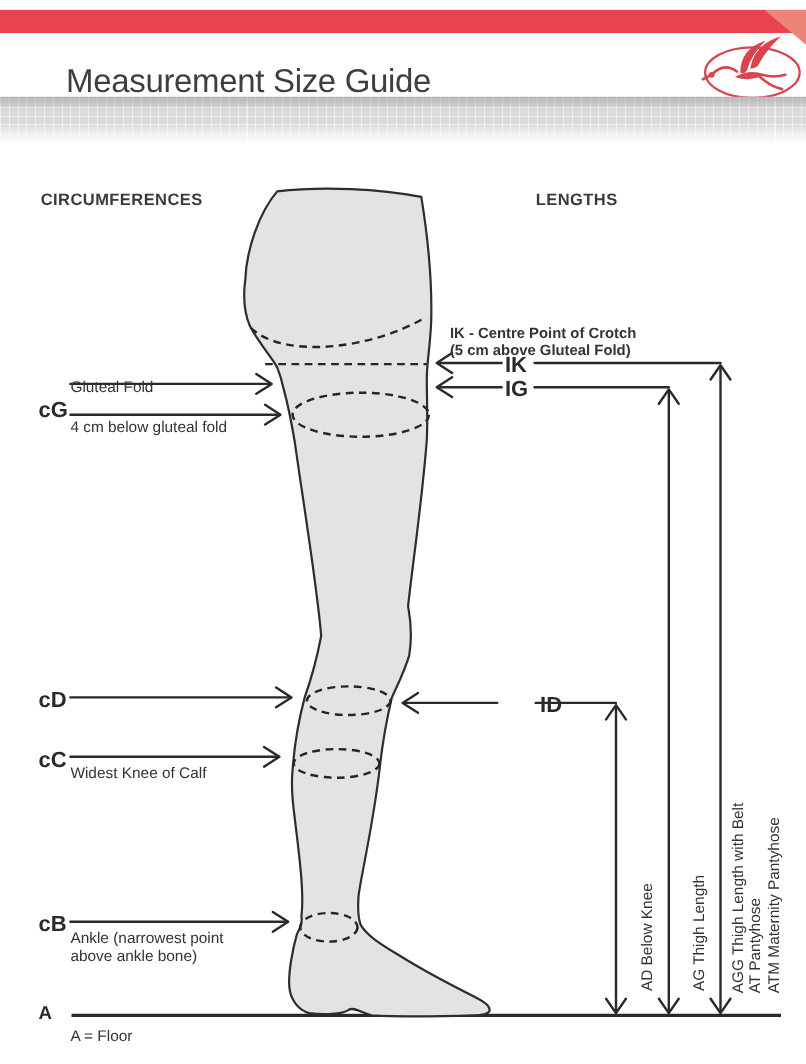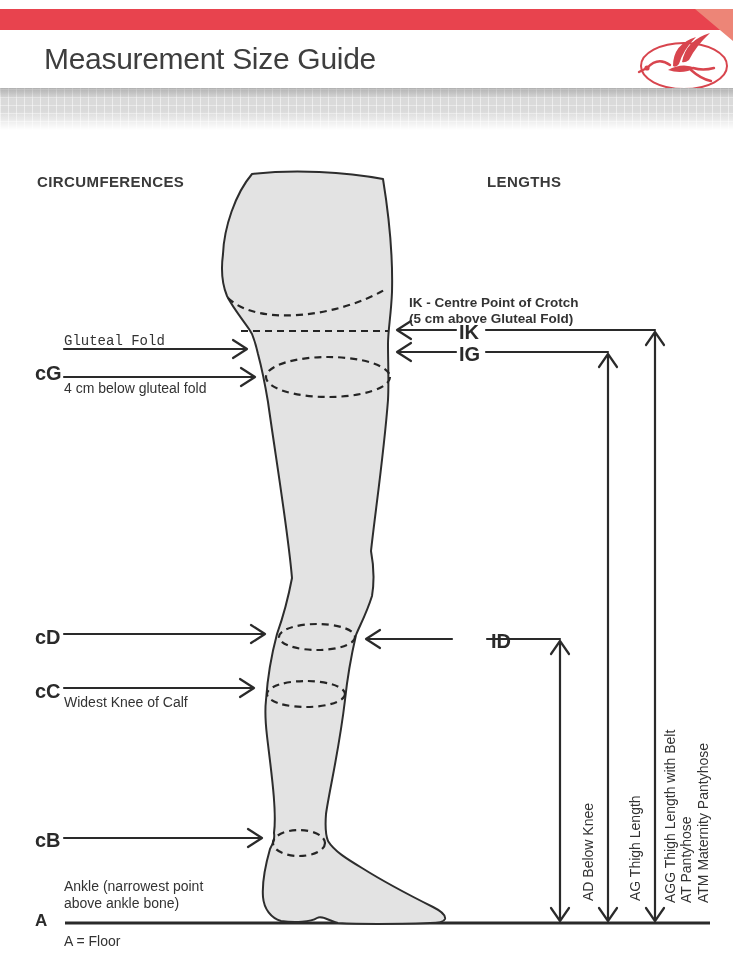--- a/index.html
+++ b/index.html
@@ -6,21 +6,21 @@
   .page{
     position:relative;width:733px;height:967px;overflow:hidden;background:#fff;
     font-family:"Liberation Sans", sans-serif;color:#2e2e2e;
   }
   .topbar{position:absolute;left:0;top:9px;width:733px;height:21px;background:#e8434e;}
   .fold{
     position:absolute;left:695px;top:9px;width:0;height:0;
     border-top:32px solid #ed8577;border-left:38px solid transparent;
   }
   .title{
-    position:absolute;left:44px;top:42px;margin:0;
+    position:absolute;left:44px;top:42px;margin:16px;
     font-size:30px;font-weight:400;letter-spacing:-0.3px;color:#3e3e3e;
   }
   .logo{position:absolute;left:636px;top:30px;}
   .band{
     position:absolute;left:0;top:88px;width:733px;height:42px;
     background-color:#dadada;
     background-image:
       linear-gradient(180deg, rgba(110,110,110,.38) 0, rgba(255,255,255,0) 11px),
       linear-gradient(180deg, rgba(255,255,255,0) 55%, #ffffff 100%),
       repeating-linear-gradient(90deg, rgba(255,255,255,.5) 0 1px, rgba(0,0,0,0) 1px 8px),
@@ -151,30 +151,30 @@
         <path d="M655,334 V919"></path>
         <path d="M646,345 L655,332 L664,345"></path>
         <path d="M646,908 L655,921 L664,908"></path>
       </g>
     </svg>
 
     <div class="heading" style="left:37px;top:173px;">CIRCUMFERENCES</div>
     <div class="heading" style="left:487px;top:173px;">LENGTHS</div>
 
     <div class="code" style="left:35px;top:362px;">cG</div>
-    <div class="lbl" style="left:64px;top:333px;font-family:Liberation Mono, monospace;">Gluteal Fold</div>
+    <div class="lbl" style="left:64px;top:343px;">Gluteal Fold</div>
     <div class="lbl" style="left:64px;top:380px;">4 cm below gluteal fold</div>
 
     <div class="code" style="left:35px;top:626px;">cD</div>
 
     <div class="code" style="left:35px;top:680px;">cC</div>
     <div class="lbl" style="left:64px;top:694px;">Widest Knee of Calf</div>
 
     <div class="code" style="left:35px;top:829px;">cB</div>
-    <div class="lbl two-line" style="left:64px;top:844px;margin-top:34px;">
+    <div class="lbl two-line" style="left:64px;top:844px;">
       <span>Ankle (narrowest point</span>
       <span>above ankle bone)</span>
     </div>
 
     <div class="code" style="left:35px;top:911px;font-size:17px;">A</div>
     <div class="lbl" style="left:64px;top:933px;">A = Floor</div>
 
     <div class="note two-line" style="left:409px;top:295px;font-weight:bold;">
       <span>IK - Centre Point of Crotch</span>
       <span>(5 cm above Gluteal Fold)</span>

